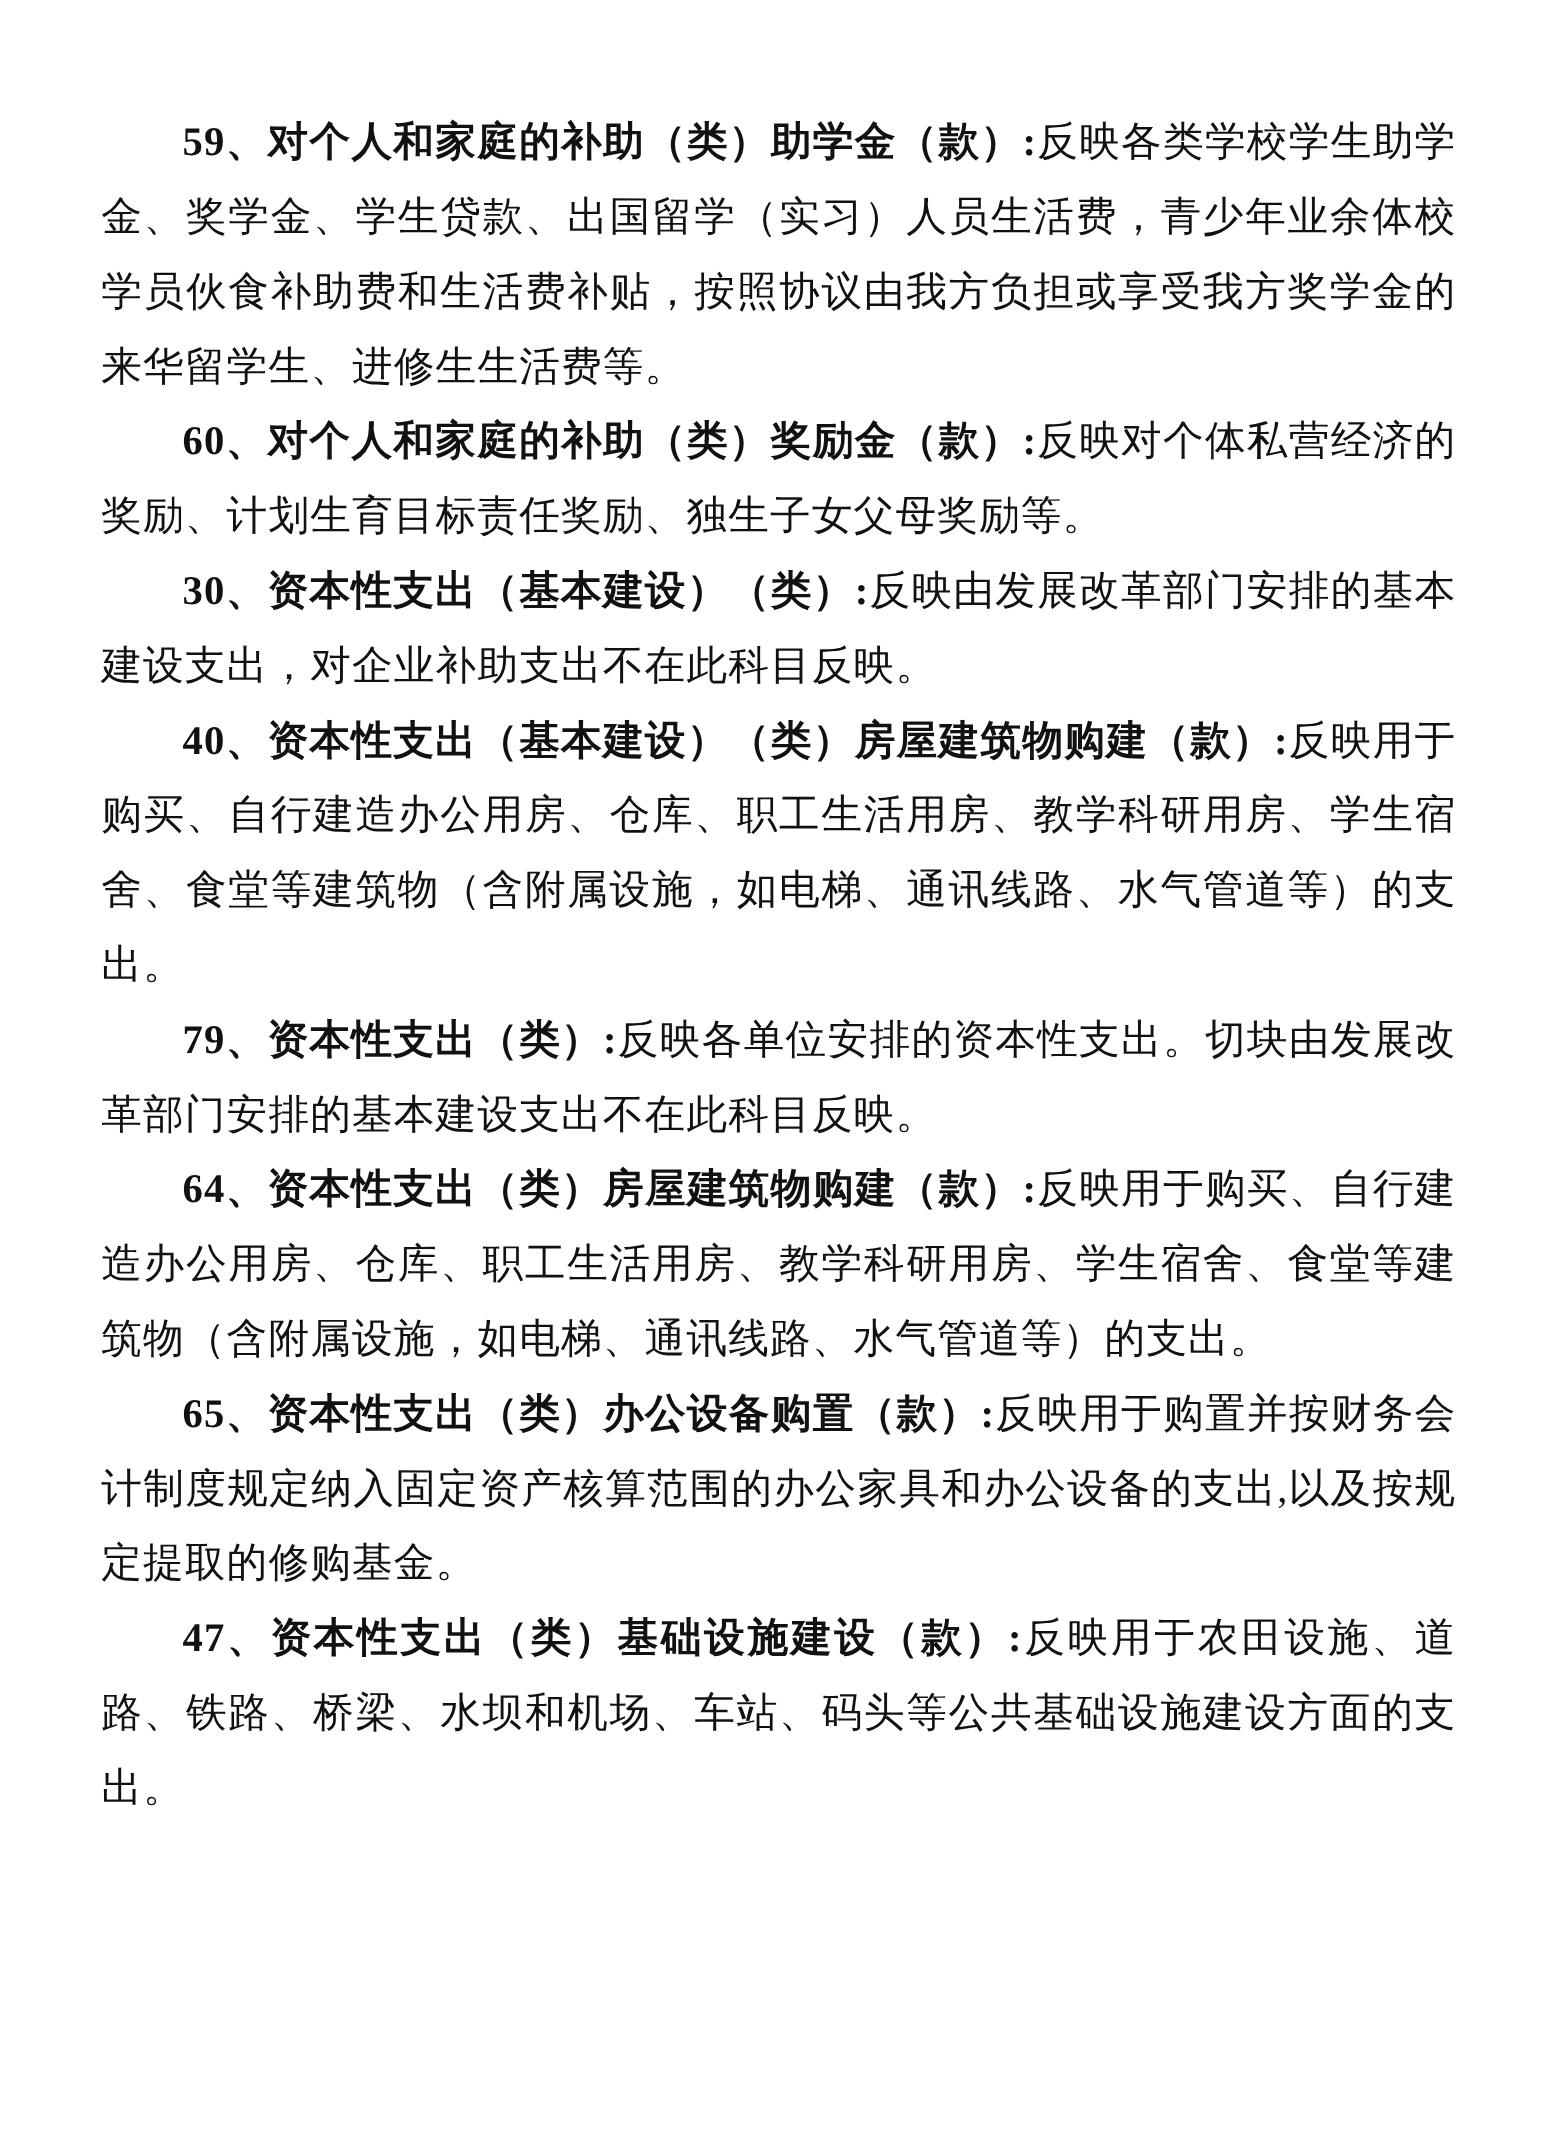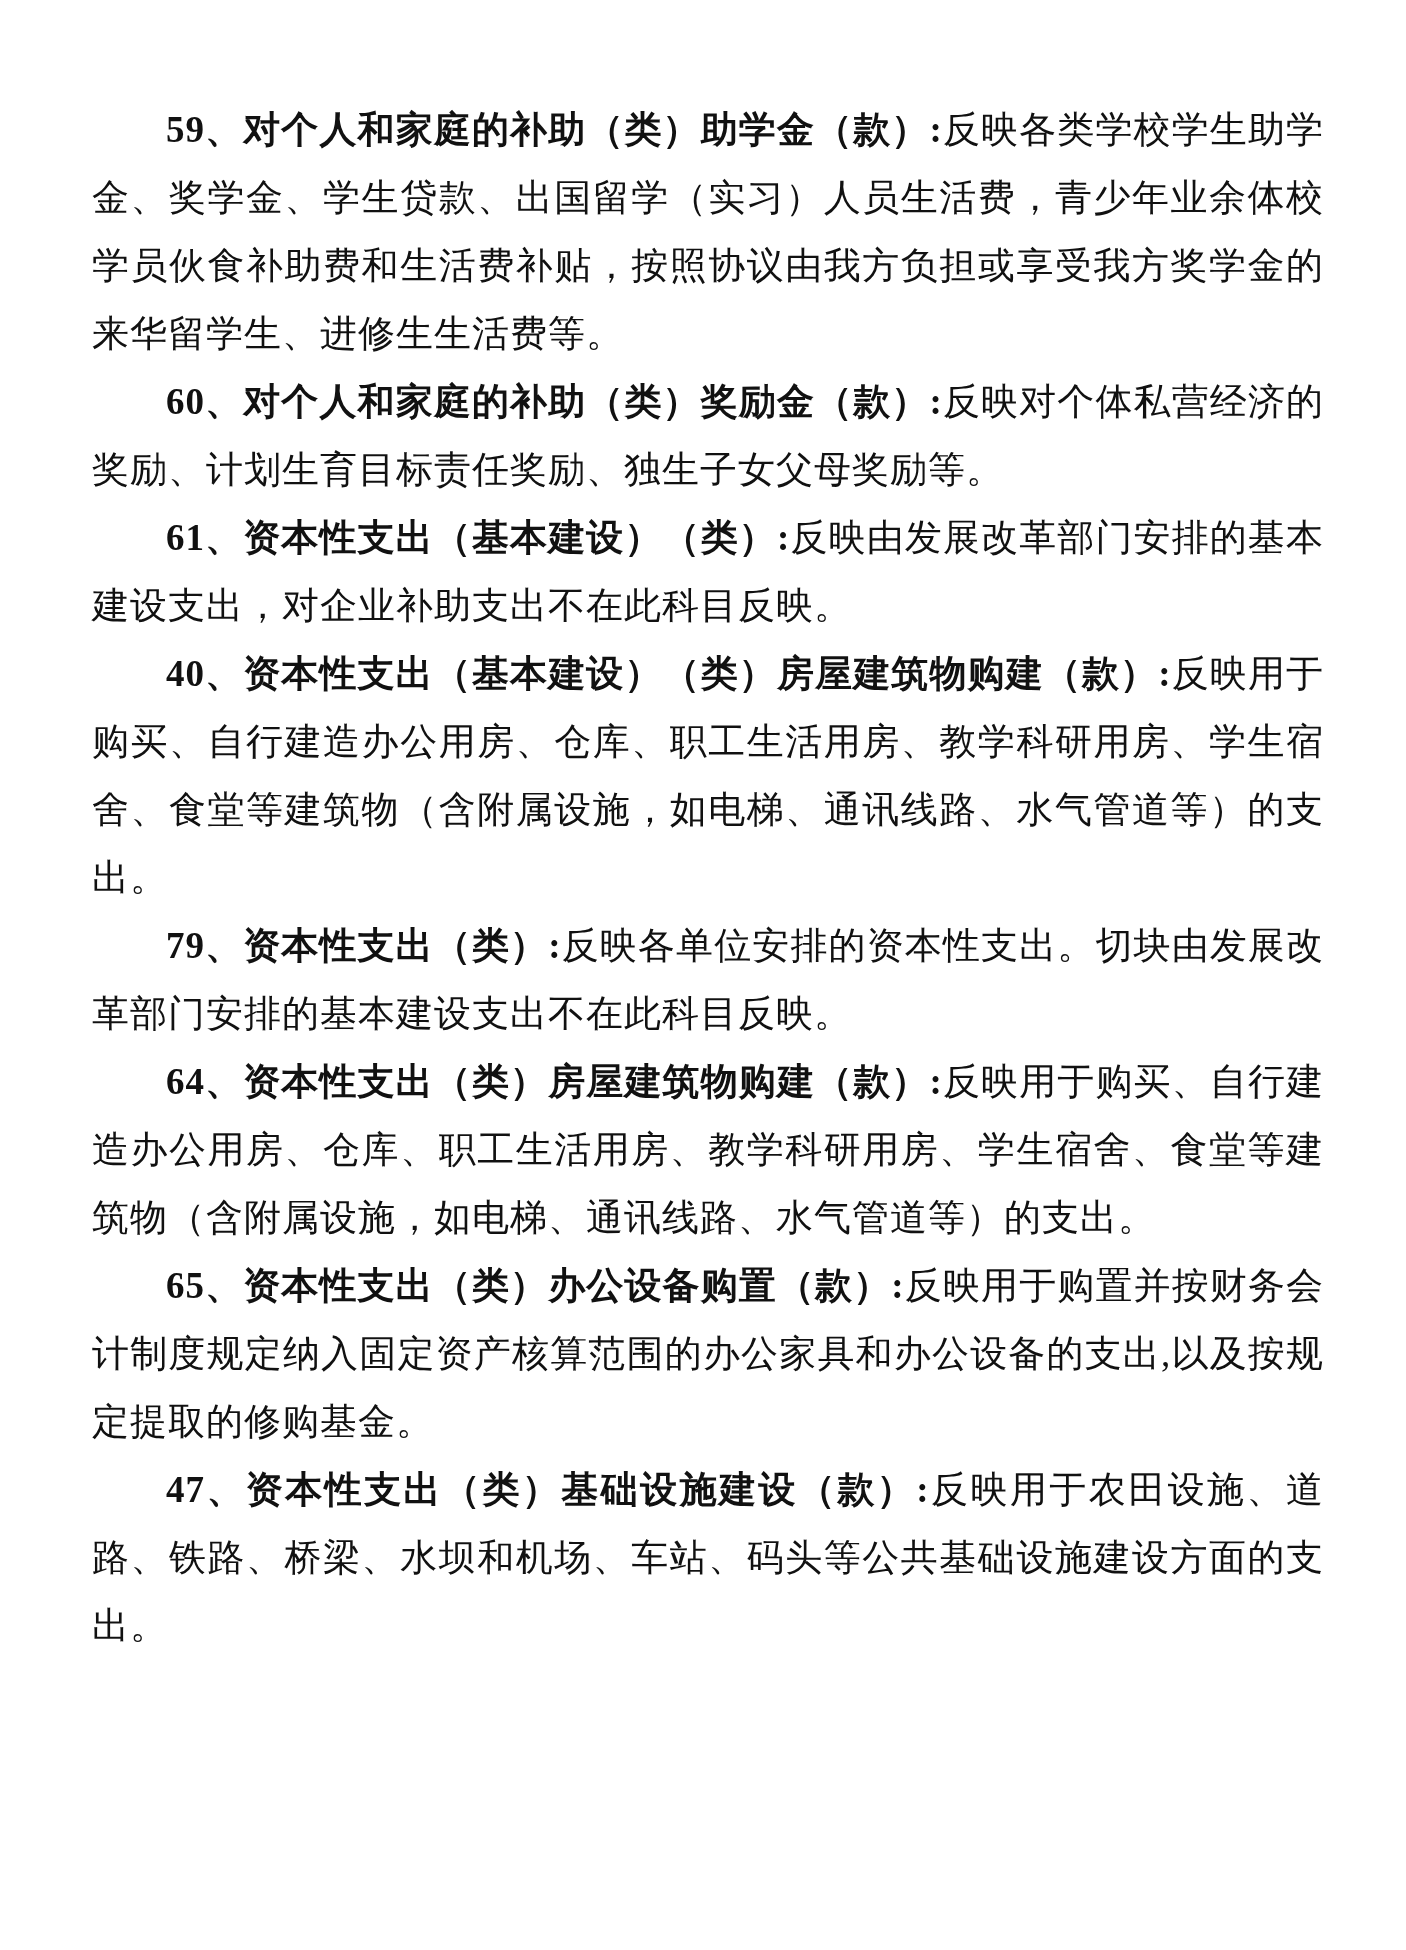--- a/index.html
+++ b/index.html
@@ -51,21 +51,21 @@
 </head>
 <body>
 
 <div class="page">
   <div class="content">
 
     <p><b>59、对个人和家庭的补助（类）助学金（款）:</b><span>反映各类学校学生助学金、奖学金、学生贷款、出国留学（实习）人员生活费，青少年业余体校学员伙食补助费和生活费补贴，按照协议由我方负担或享受我方奖学金的来华留学生、进修生生活费等。</span></p>
 
     <p><b>60、对个人和家庭的补助（类）奖励金（款）:</b><span>反映对个体私营经济的奖励、计划生育目标责任奖励、独生子女父母奖励等。</span></p>
 
-    <p><b>61、资本性支出（基本建设）（类）:</b><span>反映由发展改革部门安排的基本建设支出，对企业补助支出不在此科目反映。</span></p>
+    <p><b>30、资本性支出（基本建设）（类）:</b><span>反映由发展改革部门安排的基本建设支出，对企业补助支出不在此科目反映。</span></p>
 
     <p><b>40、资本性支出（基本建设）（类）房屋建筑物购建（款）:</b><span>反映用于购买、自行建造办公用房、仓库、职工生活用房、教学科研用房、学生宿舍、食堂等建筑物（含附属设施，如电梯、通讯线路、水气管道等）的支出。</span></p>
 
     <p><b>79、资本性支出（类）:</b><span>反映各单位安排的资本性支出。切块由发展改革部门安排的基本建设支出不在此科目反映。</span></p>
 
     <p><b>64、资本性支出（类）房屋建筑物购建（款）:</b><span>反映用于购买、自行建造办公用房、仓库、职工生活用房、教学科研用房、学生宿舍、食堂等建筑物（含附属设施，如电梯、通讯线路、水气管道等）的支出。</span></p>
 
     <p><b>65、资本性支出（类）办公设备购置（款）:</b><span>反映用于购置并按财务会计制度规定纳入固定资产核算范围的办公家具和办公设备的支出,以及按规定提取的修购基金。</span></p>
 
 

